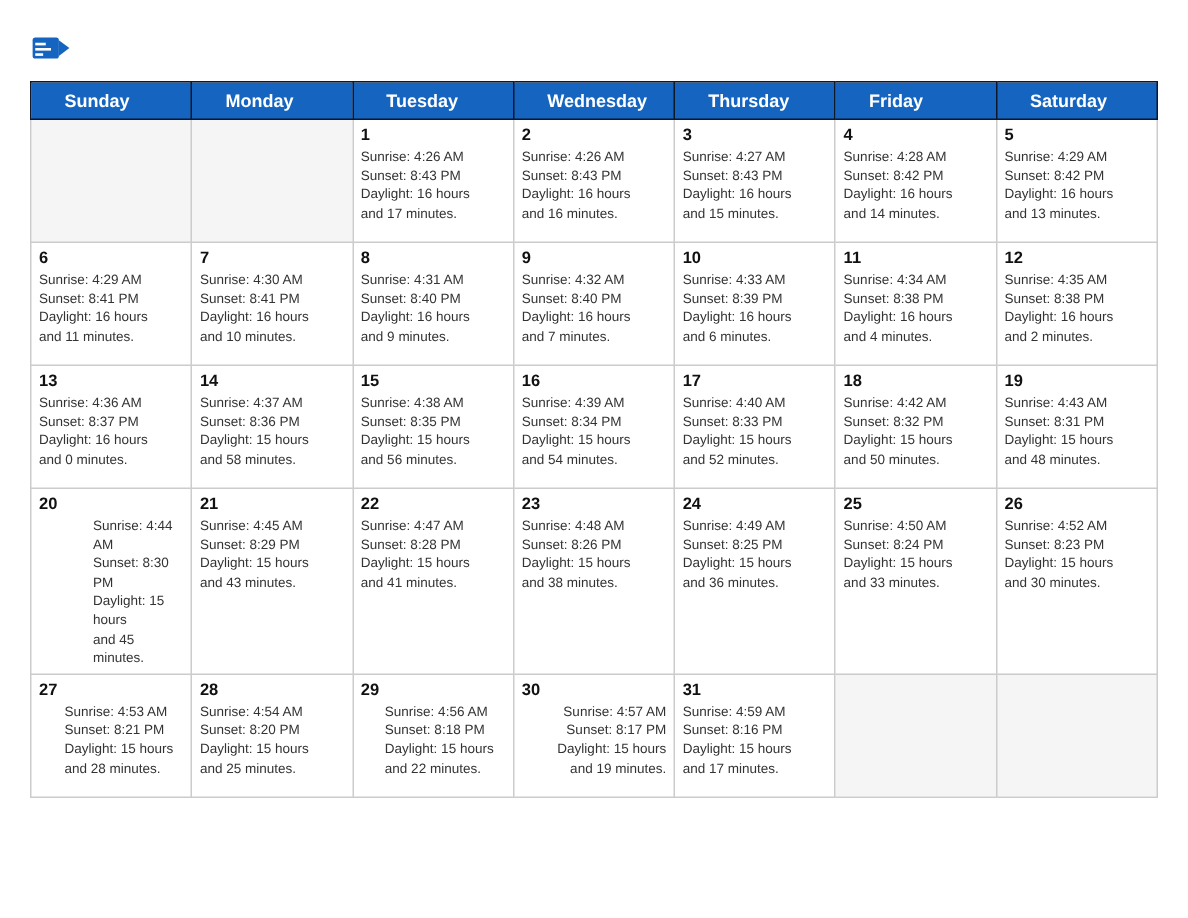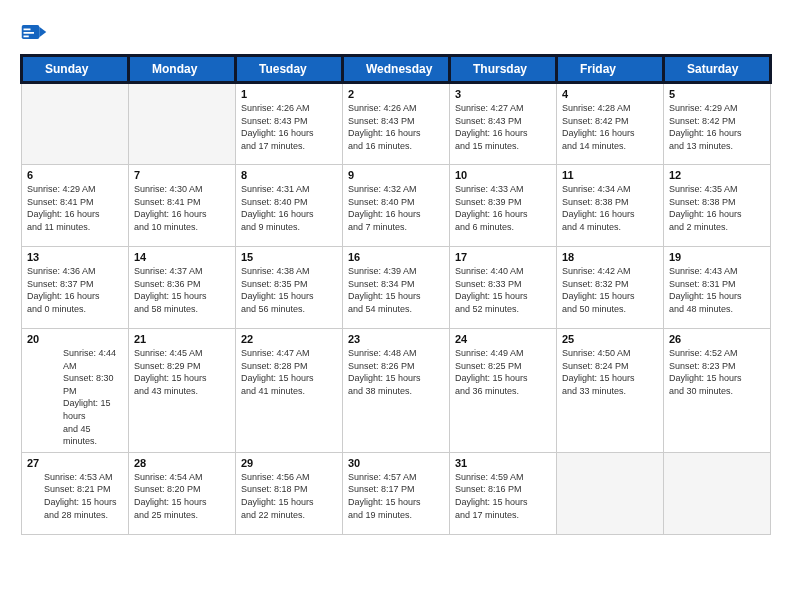--- a/index.html
+++ b/index.html
@@ -65,21 +65,21 @@
       border-collapse: collapse;
       table-layout: fixed;
     }
     .calendar thead th {
       background: #1565c0;
       color: #fff;
       font-size: 12px;
       font-weight: bold;
       text-align: left;
       padding: 5px 22px;
-      border: 3px solid #0f172a;
+      border: 1px solid #0f172a;
     }
     .calendar tbody td {
       border: 1px solid #ccc;
       vertical-align: top;
       padding: 4px 5px;
       font-size: 9.5px;
       color: #333;
       height: 82px;
       width: calc(100% / 7);
       background: #fff;
@@ -342,28 +342,28 @@
           </td>
           <td>
             <span class="day-number">28</span>
             <div class="day-info" style="white-space: pre-line;">Sunrise: 4:54 AM
 Sunset: 8:20 PM
 Daylight: 15 hours
 and 25 minutes.</div>
           </td>
           <td>
             <span class="day-number">29</span>
-            <div class="day-info" style="white-space: pre-line;">Sunrise: 4:56 AM
+            <div class="day-info" style="white-space: pre-line; margin-left: 16px;">Sunrise: 4:56 AM
 Sunset: 8:18 PM
 Daylight: 15 hours
 and 22 minutes.</div>
           </td>
           <td>
             <span class="day-number">30</span>
-            <div class="day-info" style="white-space: pre-line;">Sunrise: 4:57 AM
+            <div class="day-info" style="white-space: pre-line; text-align: right;">Sunrise: 4:57 AM
 Sunset: 8:17 PM
 Daylight: 15 hours
 and 19 minutes.</div>
           </td>
           <td>
             <span class="day-number">31</span>
             <div class="day-info" style="white-space: pre-line;">Sunrise: 4:59 AM
 Sunset: 8:16 PM
 Daylight: 15 hours
 and 17 minutes.</div>

